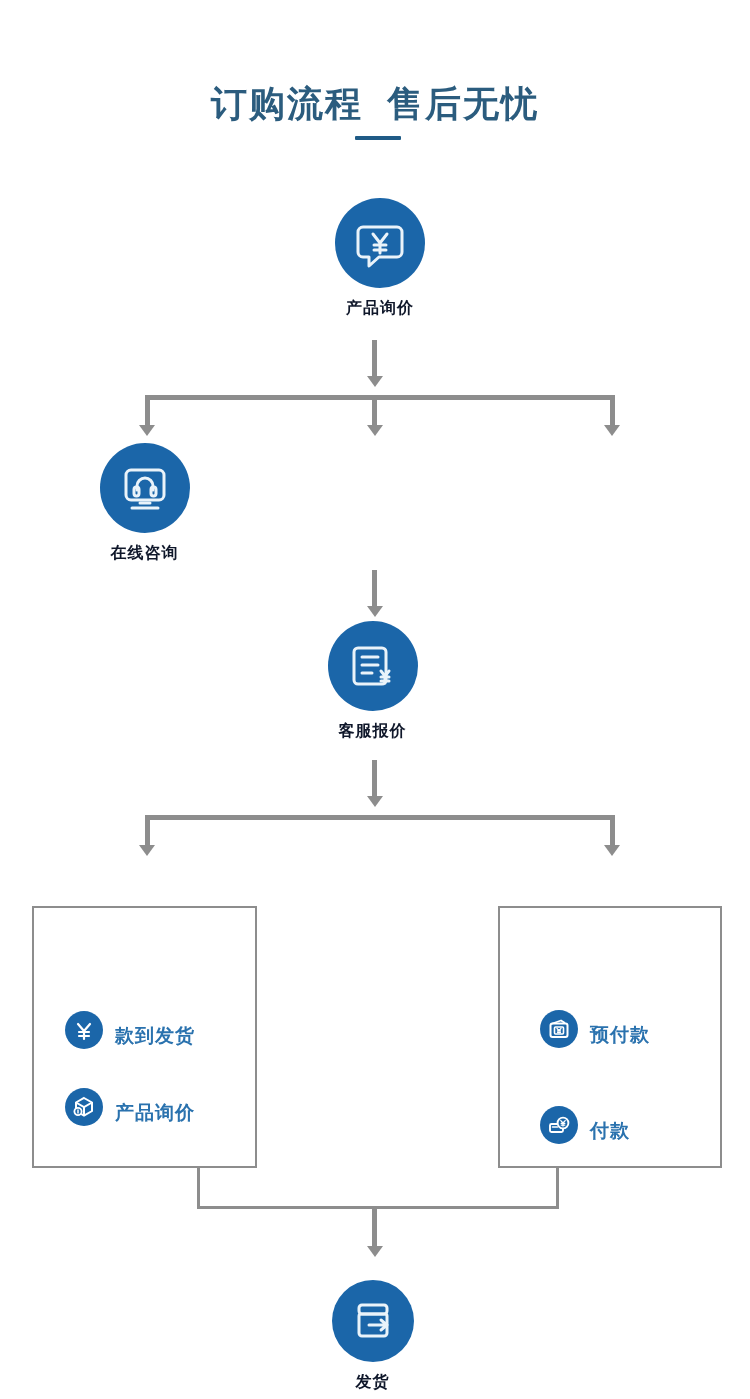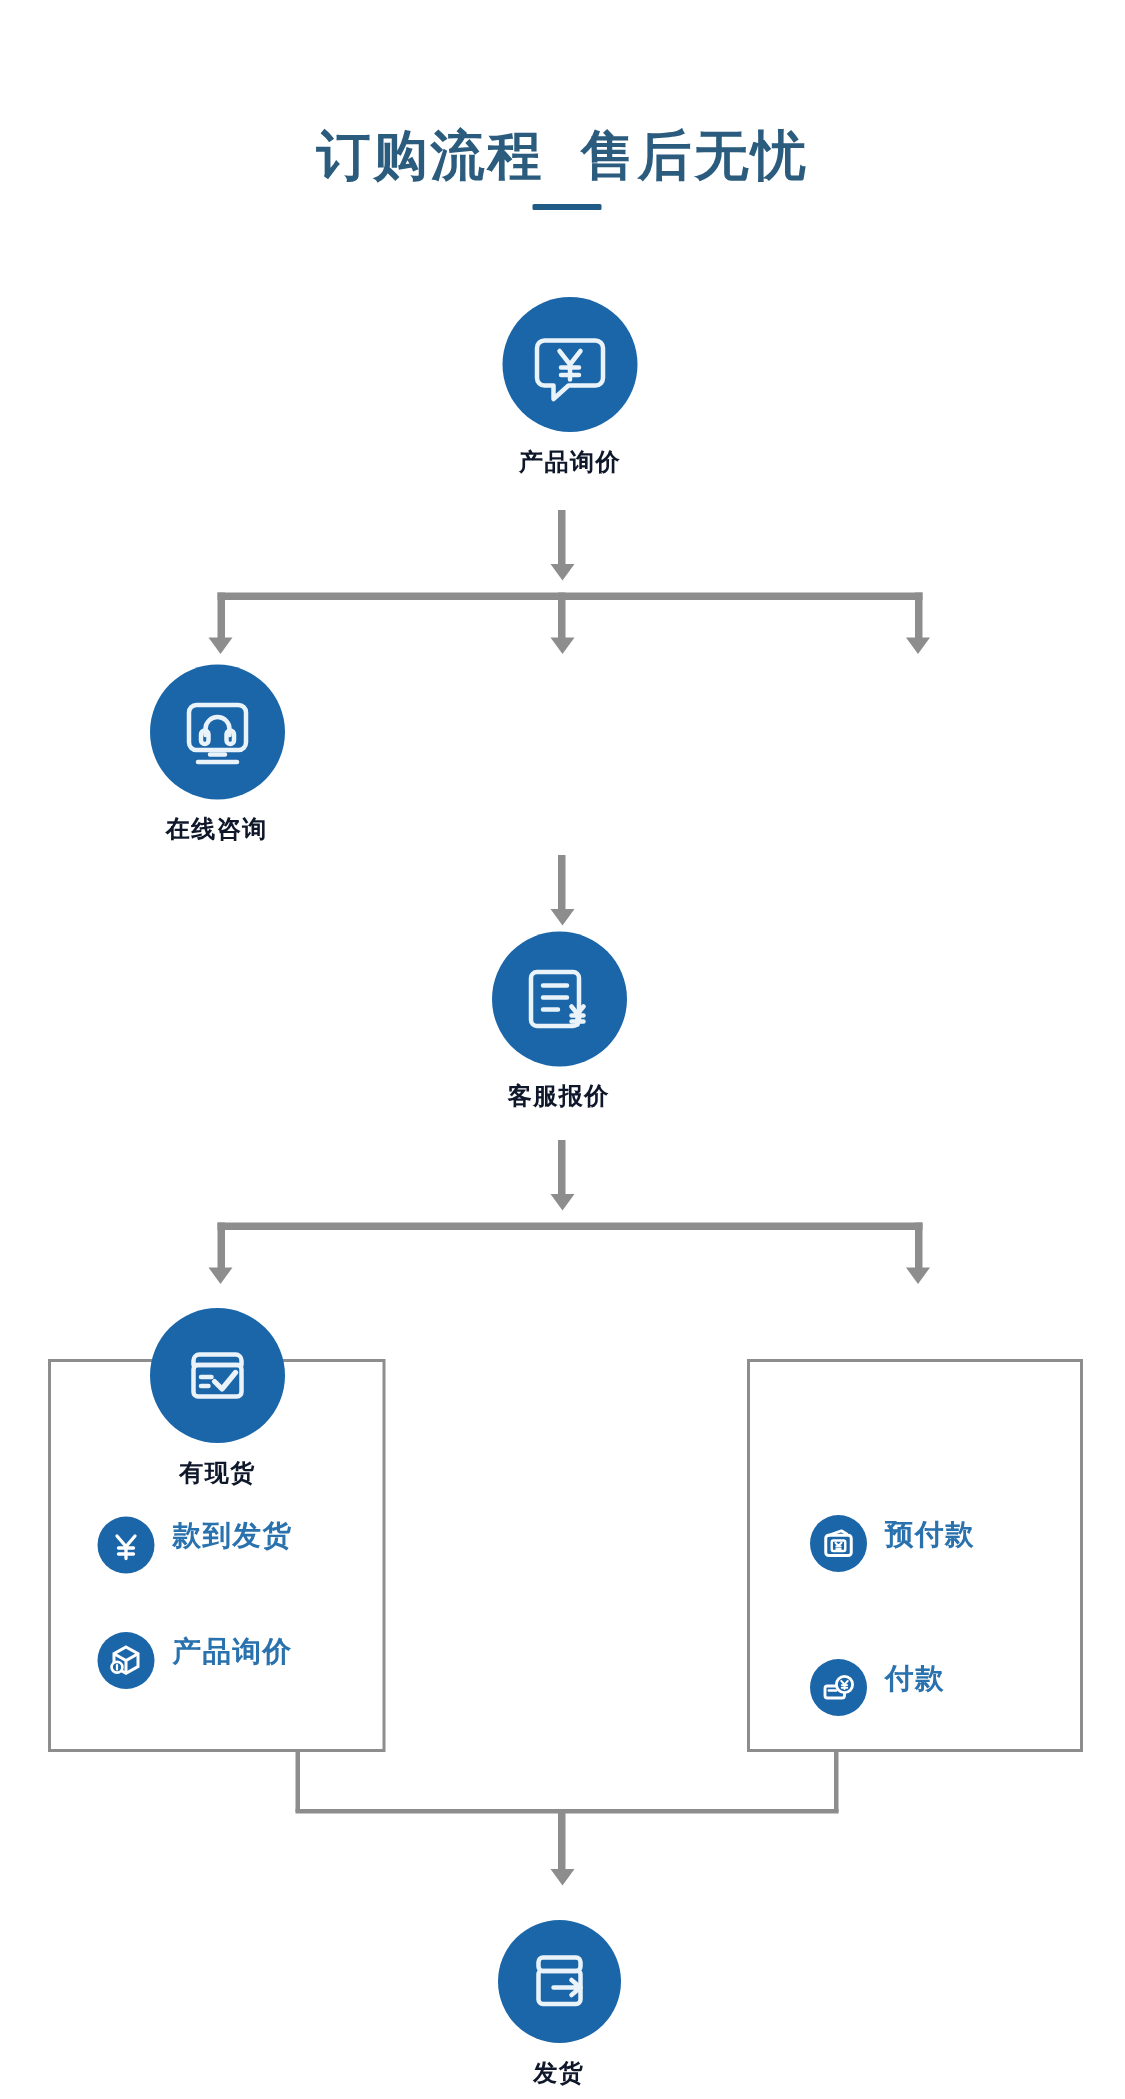--- a/index.html
+++ b/index.html
@@ -45,21 +45,21 @@
   .thin-h{position:absolute;background:#8d8d8d;height:3px;}
 
   
   .optbox{
     position:absolute;border:2px solid #8d8d8d;background:transparent;
     box-sizing:border-box;
   }
 
   
   .subitem{
-    position:absolute;display:flex;align-items:flex-start;gap:12px;
+    position:absolute;display:flex;align-items:flex-end;gap:12px;
   }
   .subcircle{
     width:38px;height:38px;border-radius:50%;background:#1b66a9;flex:none;
     display:flex;align-items:center;justify-content:center;
   }
   .sublabel{
     font-size:19px;color:#2a72ae;font-weight:600;letter-spacing:1px;
     white-space:nowrap;
   }
   svg{display:block;}
@@ -130,33 +130,20 @@
   <div class="vline" style="left:372px;top:720px;height:38px;"></div>
   <div class="arrow-head" style="left:367px;top:756px;"></div>
   <div class="hline" style="left:145px;top:775px;width:470px;"></div>
   <div class="vline" style="left:145px;top:775px;height:32px;"></div>
   <div class="arrow-head" style="left:139px;top:805px;"></div>
   <div class="vline" style="left:610px;top:775px;height:32px;"></div>
   <div class="arrow-head" style="left:604px;top:805px;"></div>
 
   <div class="optbox" style="left:32px;top:866px;width:225px;height:262px;"></div>
 
-  <div class="node" style="left:100px;top:832px;width:90px;">
-    <div class="circle" style="width:90px;height:90px;">
-      <span>
-        <svg width="54" height="54" viewBox="0 0 54 54">
-          <path d="M15 13 h24 a4 4 0 0 1 4 4 v3 h-32 v-3 a4 4 0 0 1 4 -4 z" fill="none" stroke="#eaf3fa" stroke-width="3" stroke-linejoin="round"></path>
-          <rect x="11" y="20" width="32" height="21" rx="3" fill="none" stroke="#eaf3fa" stroke-width="3"></rect>
-          <path d="M16 28 h7 M16 34 h5" fill="none" stroke="#eaf3fa" stroke-width="3" stroke-linecap="round"></path>
-          <path d="M25 31 l5 5 l9 -11" fill="none" stroke="#eaf3fa" stroke-width="3.5" stroke-linecap="round" stroke-linejoin="round"></path>
-        </svg>
-      </span>
-    </div>
-    <div class="node-label">有现货</div>
-  </div>
 
   <div class="subitem" style="left:65px;top:971px;">
     <span class="subcircle">
       <svg width="24" height="24" viewBox="0 0 24 24">
         <path d="M6 6 l6 7 l6 -7 M7 14 h10 M7 18 h10 M12 13 v8" fill="none" stroke="#ffffff" stroke-width="2.2" stroke-linecap="round"></path>
       </svg>
     </span>
     <span class="sublabel">款到发货</span>
   </div>
 

